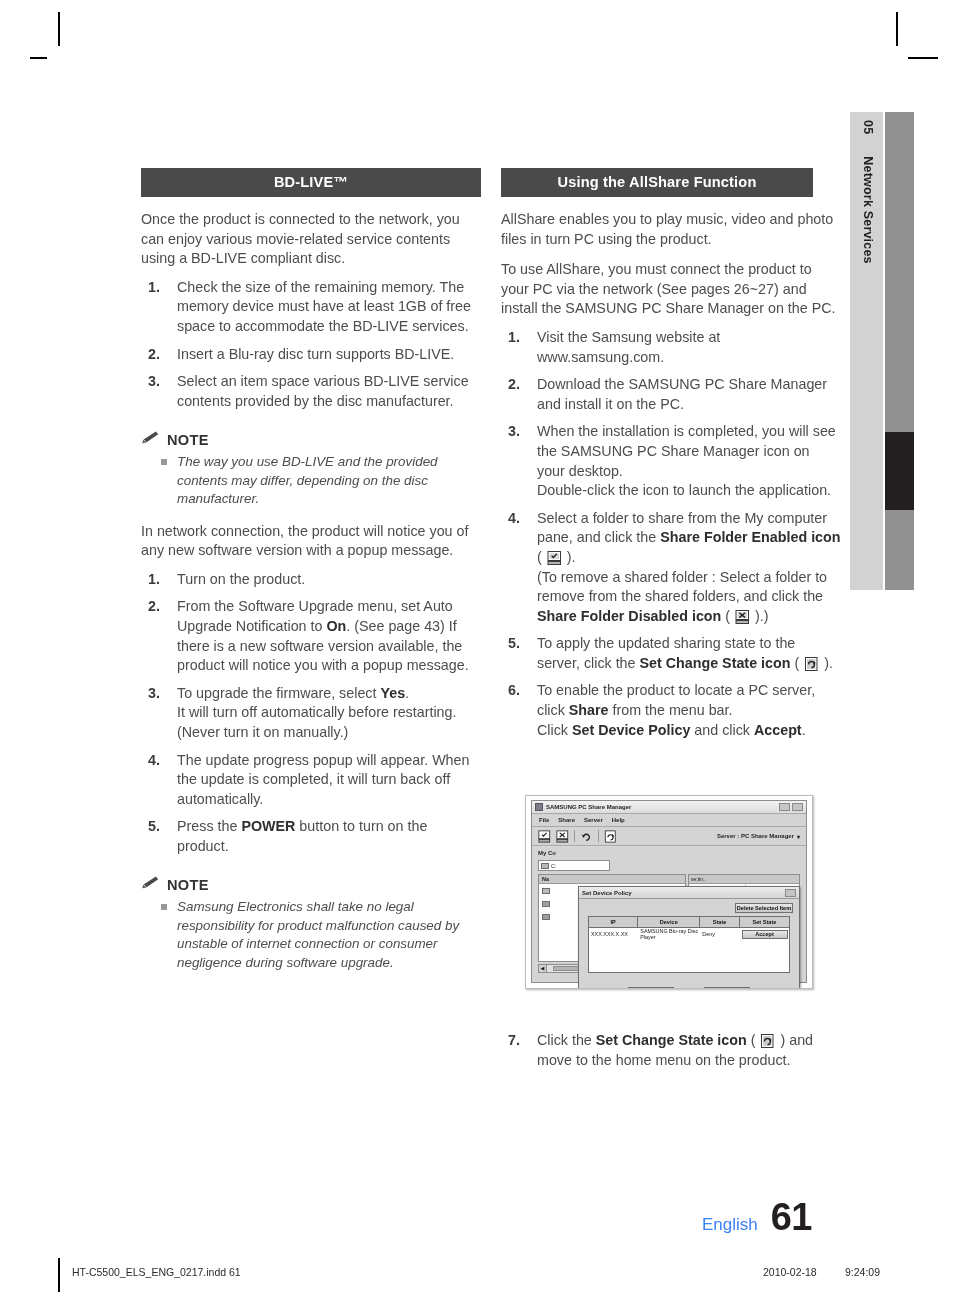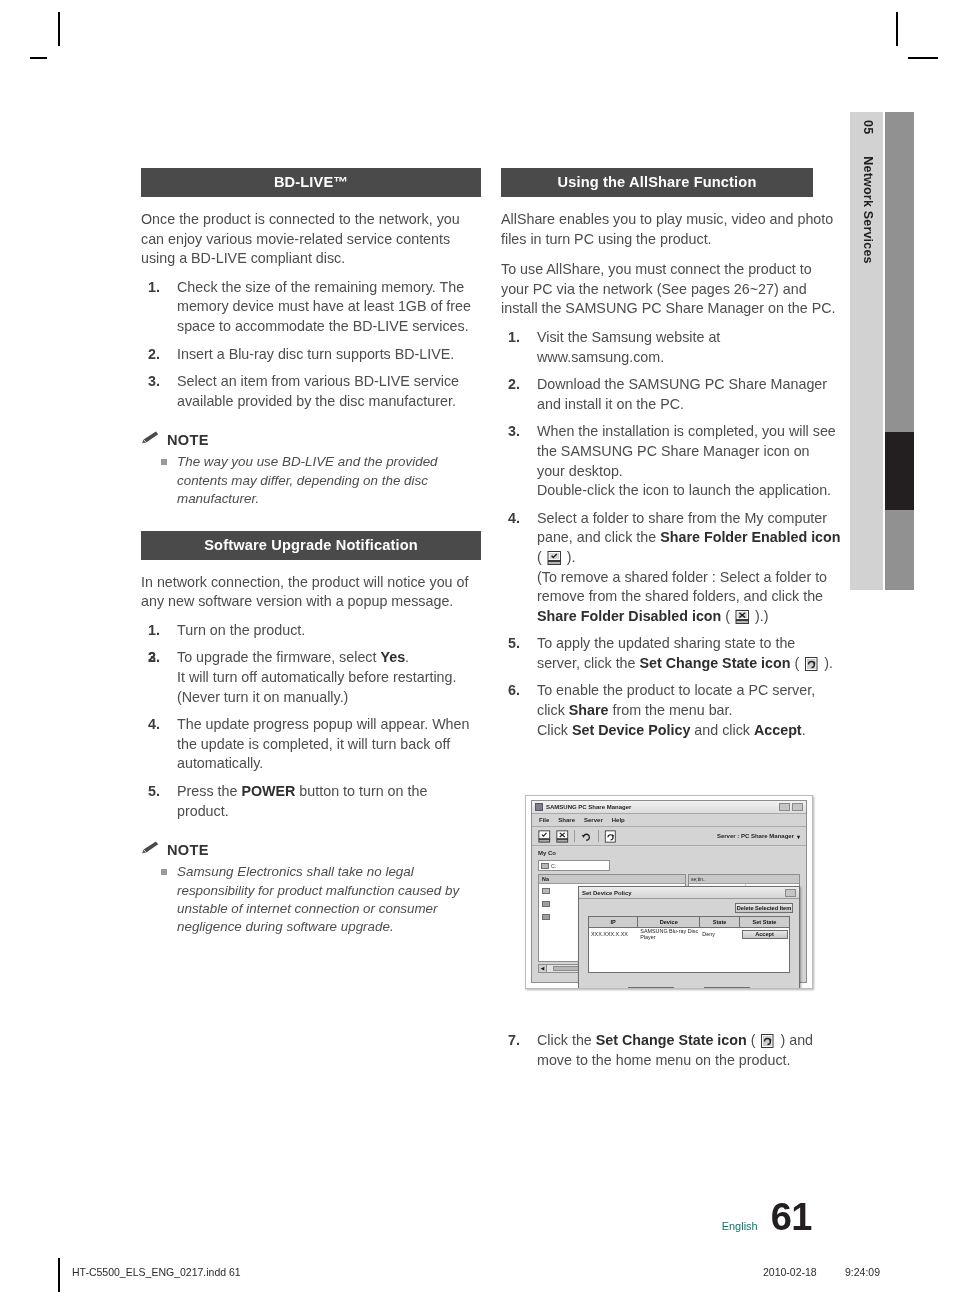--- a/index.html
+++ b/index.html
@@ -237,21 +237,21 @@
   .accept-btn { height: 9px; width: 46px; margin: 0 auto; }
   .dlg-foot { position: absolute; left: 0; right: 0; bottom: 9px; display: flex; justify-content: center; gap: 30px; }
   .dlg-foot .btn { width: 46px; height: 11px; }
 
   
   #page-footer {
     position: absolute; left: 0; right: 0; top: 1196px;
     display: flex; align-items: baseline; justify-content: flex-end;
     padding-right: 142px;
   }
-  #page-footer .lang { font-size: 11px; color: #0f766e; margin-right: 13px; }
+  #page-footer .lang { font-size: 17px; color: #3b82f6; margin-right: 13px; }
   #page-footer .pgnum { font-size: 38px; font-weight: bold; color: #231f20; letter-spacing: -0.5px; }
 
   #print-footer {
     position: absolute; left: 0; right: 0; top: 1266px;
     display: flex; font-size: 10.5px; color: #2b2b2b;
   }
   #print-footer .fname { position: absolute; left: 72px; }
   #print-footer .fdate { position: absolute; left: 763px; }
   #print-footer .ftime { position: absolute; left: 845px; }
 </style>
@@ -275,42 +275,41 @@
   </div>
 </div>
 
 <div class="col" id="col-left">
 
   <div class="sec-head">BD-LIVE™</div>
   <p class="body first">Once the product is connected to the network, you can enjoy various movie-related service contents using a BD-LIVE compliant disc.</p>
   <ol class="steps">
       <li><span class="num">1.</span><span>Check the size of the remaining memory. The memory device must have at least 1GB of free space to accommodate the BD-LIVE services.</span></li>
       <li><span class="num">2.</span><span>Insert a Blu-ray disc turn supports BD-LIVE.</span></li>
-      <li><span class="num">3.</span><span>Select an item from various BD-LIVE service available provided by the disc manufacturer.</span></li>
+      <li><span class="num">3.</span><span>Select an item space various BD-LIVE service contents provided by the disc manufacturer.</span></li>
     </ol>
 
   <div class="note-head">
     <span class="pencil">
       <svg width="19" height="14" viewBox="0 0 19 14">
         <path d="M1 12.6 L5.2 11.4 L17.2 3.2 L14.9 0.6 L2.6 8.6 Z" fill="#4a4a4a"></path>
         <path d="M2.6 8.6 L5.2 11.4" stroke="#fff" stroke-width="0.8"></path>
         <path d="M1 12.6 L3.4 12.0" stroke="#fff" stroke-width="0.7"></path>
       </svg>
     </span>
     <span>NOTE</span>
   </div>
   <ul class="note-list">
       <li>The way you use BD-LIVE and the provided contents may differ, depending on the disc manufacturer.</li>
     </ul>
 
-  <div class="sec-head" style="margin-top:22px;">Software Upgrade Notification</div>
   <p class="body first">In network connection, the product will notice you of any new software version with a popup message.</p>
   <ol class="steps">
       <li><span class="num">1.</span><span>Turn on the product.</span></li>
-      <li><span class="num">2.</span></li>
+      <li><span class="num">2.</span><span>From the Software Upgrade menu, set Auto Upgrade Notification to <b>On</b>. (See page 43) If there is a new software version available, the product will notice you with a popup message.</span></li>
       <li><span class="num">3.</span><span>To upgrade the firmware, select <b>Yes</b>.<br>It will turn off automatically before restarting.<br>(Never turn it on manually.)</span></li>
       <li><span class="num">4.</span><span>The update progress popup will appear. When the update is completed, it will turn back off automatically.</span></li>
       <li><span class="num">5.</span><span>Press the <b>POWER</b> button to turn on the product.</span></li>
     </ol>
 
   <div class="note-head">
     <span class="pencil">
       <svg width="19" height="14" viewBox="0 0 19 14">
         <path d="M1 12.6 L5.2 11.4 L17.2 3.2 L14.9 0.6 L2.6 8.6 Z" fill="#4a4a4a"></path>
         <path d="M2.6 8.6 L5.2 11.4" stroke="#fff" stroke-width="0.8"></path>

